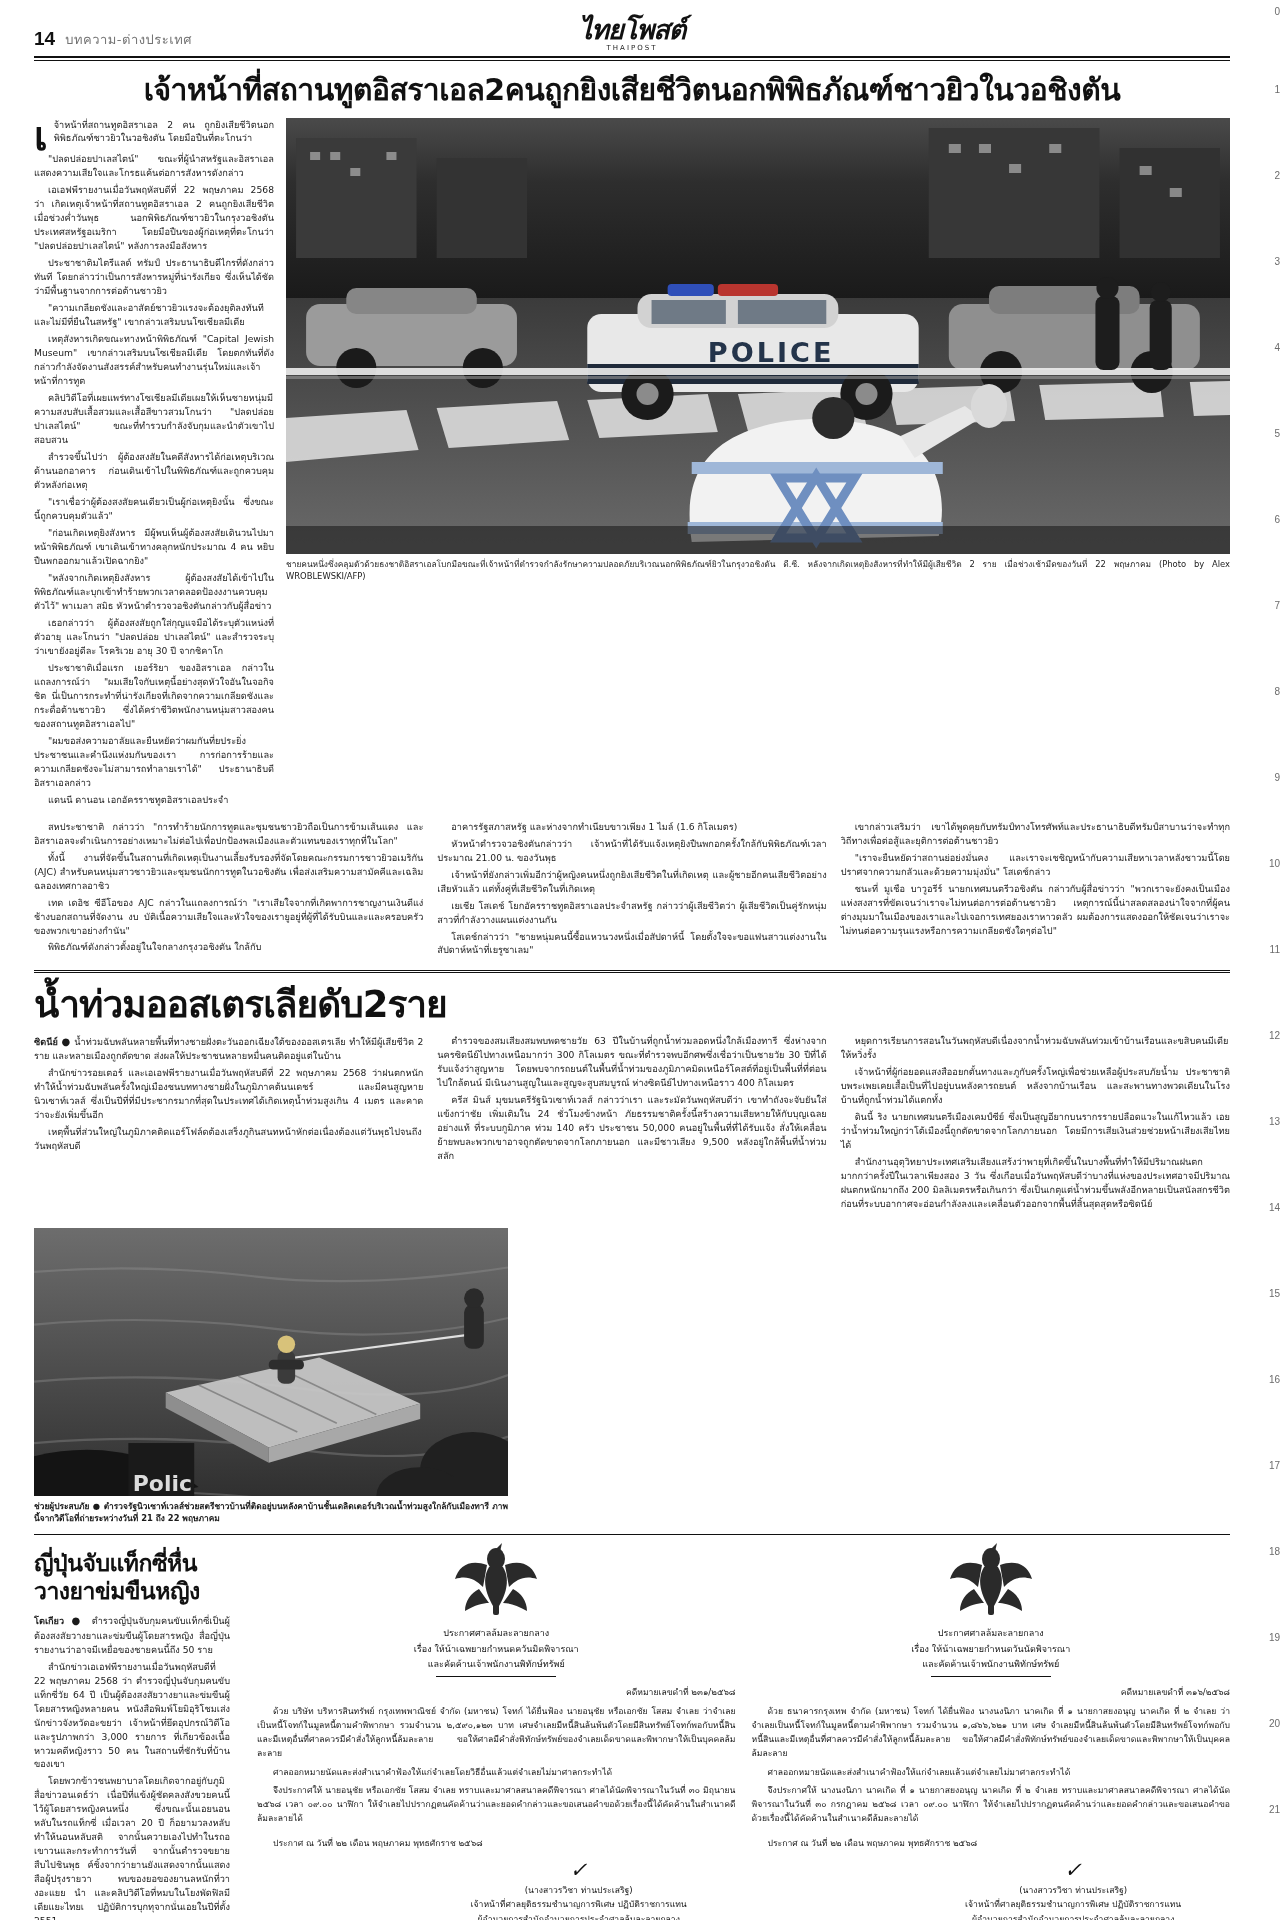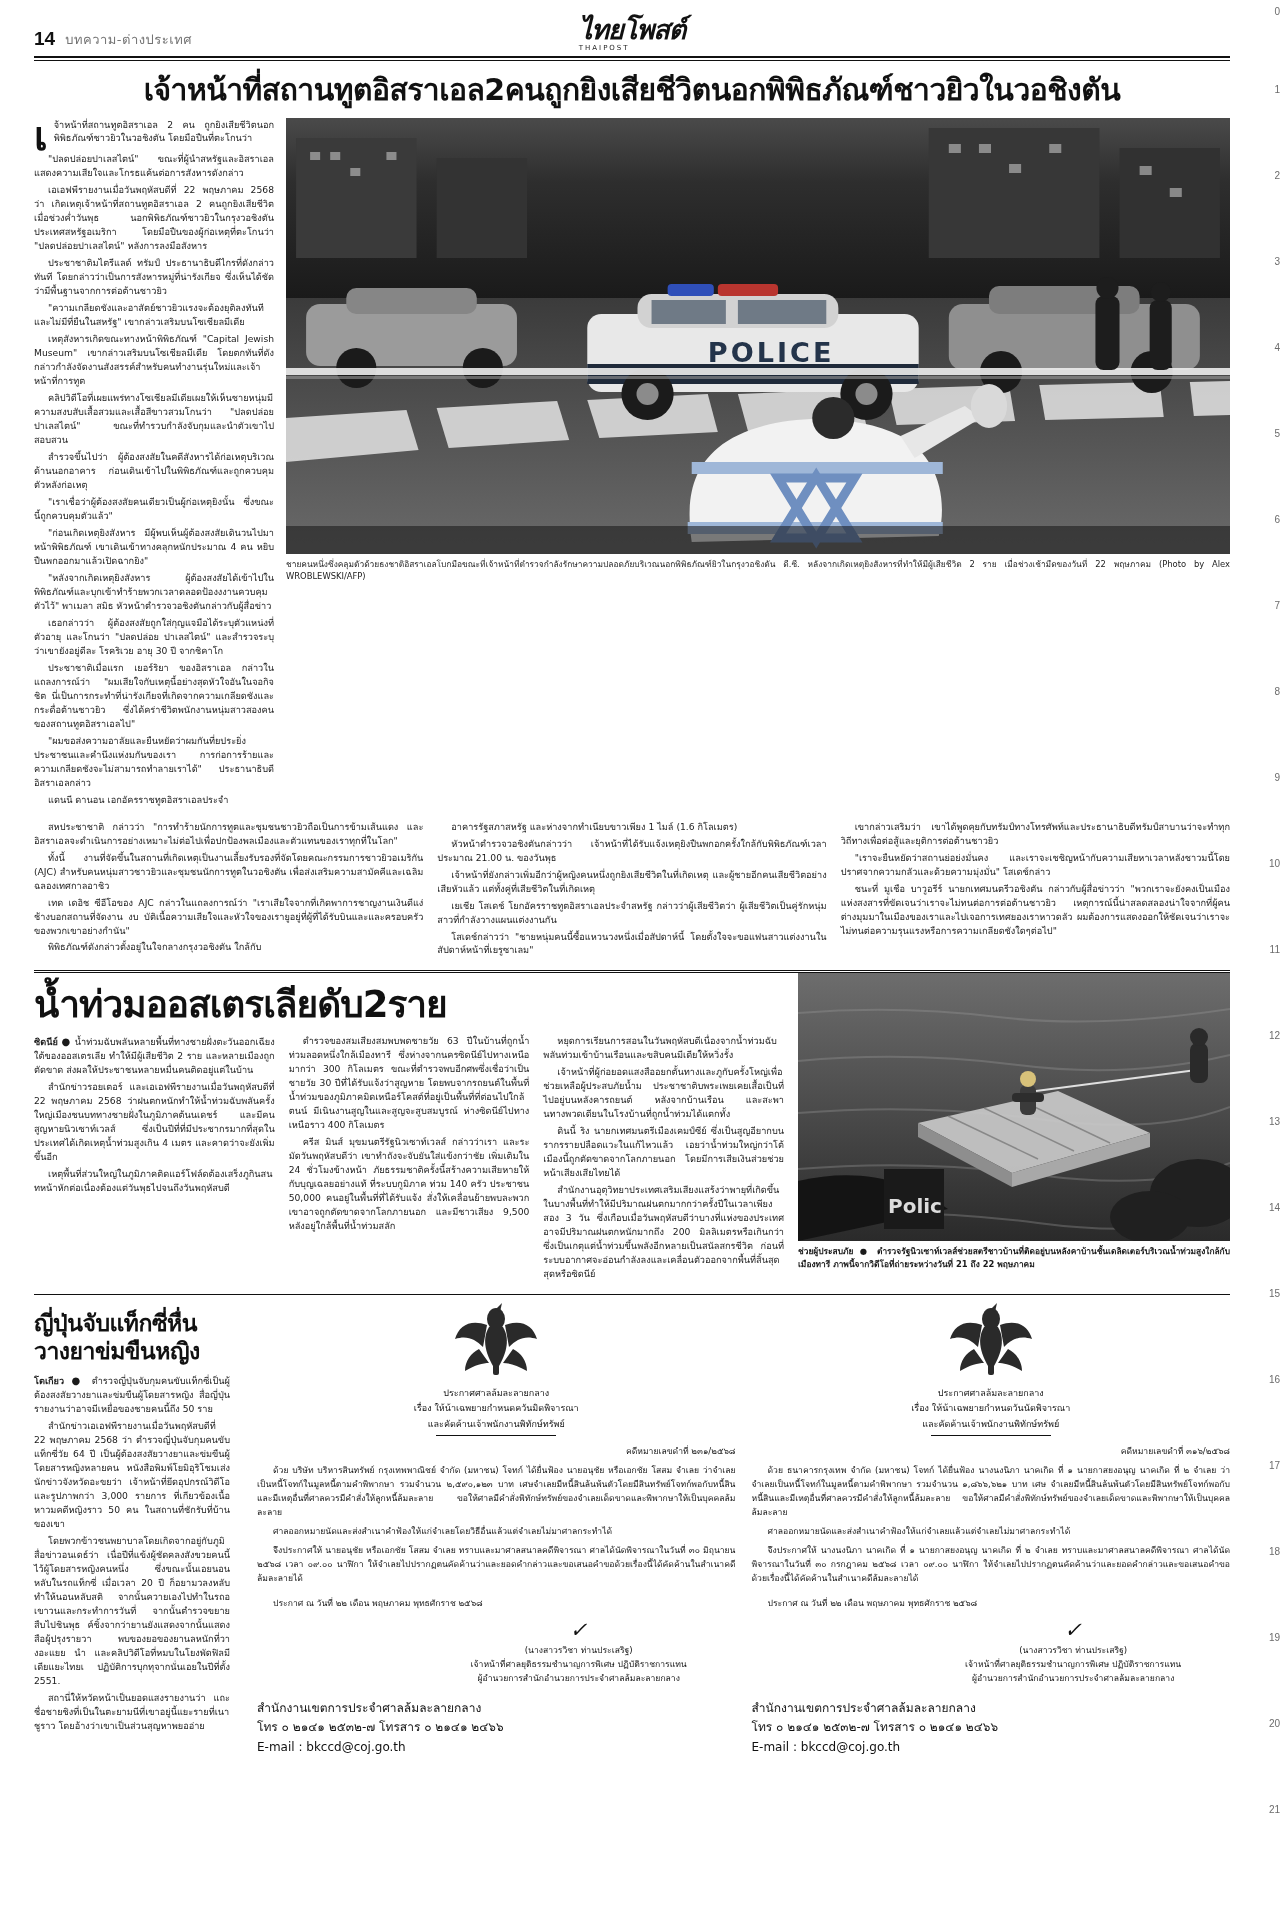--- a/index.html
+++ b/index.html
@@ -31,21 +31,21 @@
   }
   .folio .num {
     font-family:"Liberation Sans", sans-serif;
     font-size:19px; font-weight:700; color:#111;
   }
   .folio .sect {
     font-size:13px; color:#737373; letter-spacing:.5px;
   }
   .brand {
     position:absolute; left:50%; top:6px; transform:translateX(-50%);
-    text-align:left;
+    text-align:center;
   }
   .brand .logo {
     font-family:"DejaVu Serif", serif;
     font-size:27px; font-weight:700; font-style:italic;
     letter-spacing:-1px; color:#111; line-height:1;
   }
   .brand .logo-sub {
     font-size:7px; letter-spacing:2px; color:#222; margin-top:1px;
   }
   .rule-thick { border-top:2px solid #111; margin-top:2px; }
@@ -104,24 +104,24 @@
 
   .sep { border-top:1px solid #111; margin:10px 0 0 0; }
   .sep.dbl { border-top:3px double #111; }
 
   
   h2.headline2 {
     font-family:"DejaVu Sans", sans-serif;
     font-weight:700; font-size:37px; line-height:1.1;
     margin:12px 0 8px 0; letter-spacing:-1px;
   }
-  .mid-block { display:flex; gap:14px; }
+  .mid-block { display:flex; gap:14px;flex-direction:column; }
   .mid-cols { display:flex; gap:14px; flex:1; }
   .mid-cols > div { flex:1; }
-  .mid-photo { width:432px; }
+  .mid-photo { width:474px; }
   .mid-photo .ph {
     width:100%; height:268px; background:#3a3a3a; overflow:hidden;
   }
   .bullet { font-size:10px; }
 
   
   .bottom { display:flex; gap:27px; margin-top:8px; }
   .bottom-left { width:196px; }
   h3.headline3 {
     font-family:"DejaVu Sans", sans-serif;

